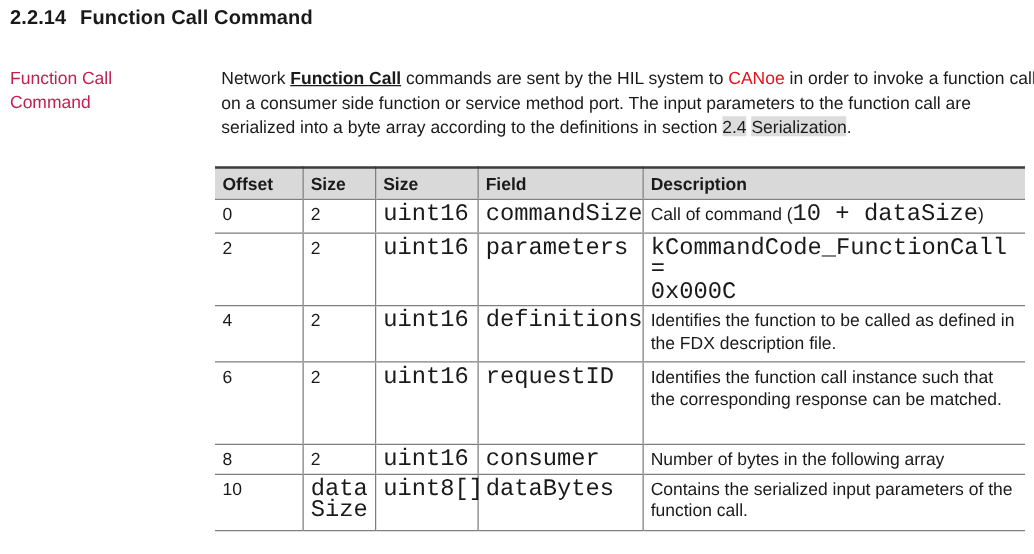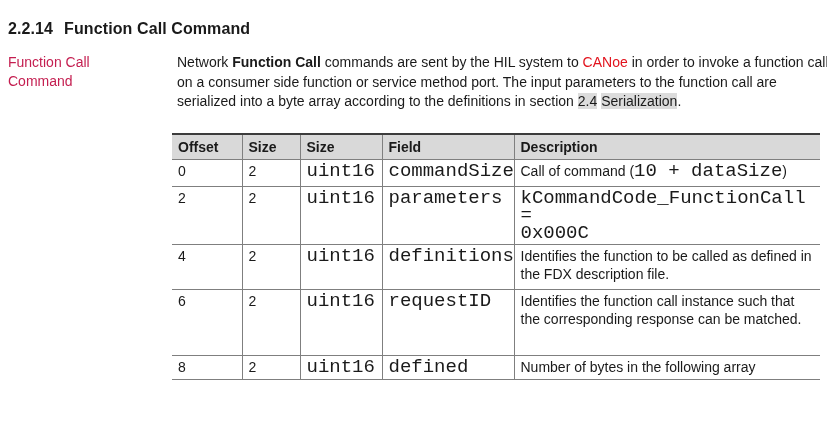--- a/index.html
+++ b/index.html
@@ -6,33 +6,33 @@
     --text:#1a1a1a; --accent:#c41e50; --red:#e2131d; --highlight:#dcdcdc;
     --header_bg:#d9d9d9; --border:#7f7f7f; --border_dark:#3c3c3c;
   }
   *{box-sizing:border-box; margin:0; padding:0;}
   html,body{background:#ffffff;}
   body{
     width:827px; height:443px; position:relative; overflow:hidden;
     font-family:"Liberation Sans", sans-serif; color:var(--text);
   }
   .heading{
-    position:absolute; left:8px; top:20px;
+    position:absolute; left:8px; top:6px;
     font-size:16px; font-weight:bold; letter-spacing:0.1px;
   }
   .heading .num{margin-right:11px;}
   .sidenote{
     position:absolute; left:8px; top:53px; width:130px;
     font-size:14px; line-height:19px; color:var(--accent);
   }
   .main{position:absolute; left:172px; top:53px; width:655px;}
   .intro{
     font-size:14px; line-height:19.5px; margin-left:5px; width:652px;
   }
-  .intro .b{font-weight:bold;}
+  .intro .b{font-weight:bold;text-decoration:underline;}
   .intro .red{color:var(--red);}
   .intro .hl{background:var(--highlight);margin-top:20px;}
   .mono{font-family:"Liberation Mono", monospace; font-size:19px;}
   table{
     margin-top:21px;
     border-collapse:collapse; table-layout:fixed; width:648px;
     border-top:2px solid var(--border_dark);
     font-size:14px;
   }
   th,td{
@@ -103,18 +103,25 @@
           <td><span>6</span></td>
           <td><span>2</span></td>
           <td><span class="mono">uint16</span></td>
           <td><span class="mono">requestID</span></td>
           <td><span>Identifies the function call instance such that the corresponding response can be matched.</span></td>
         </tr>
         <tr style="height: 22px;">
           <td><span>8</span></td>
           <td><span>2</span></td>
           <td><span class="mono">uint16</span></td>
-          <td><span class="mono">defined</span></td>
+          <td><span class="mono">consumer</span></td>
           <td><span>Number of bytes in the following array</span></td>
+        </tr>
+        <tr style="height: 45px;">
+          <td><span>10</span></td>
+          <td><span class="mono">data</span><br><span class="mono">Size</span></td>
+          <td><span class="mono">uint8[]</span></td>
+          <td><span class="mono">dataBytes</span></td>
+          <td><span>Contains the serialized input parameters of the function call.</span></td>
         </tr>
       </tbody>
   </table>
 </div>
 
 </body></html>

